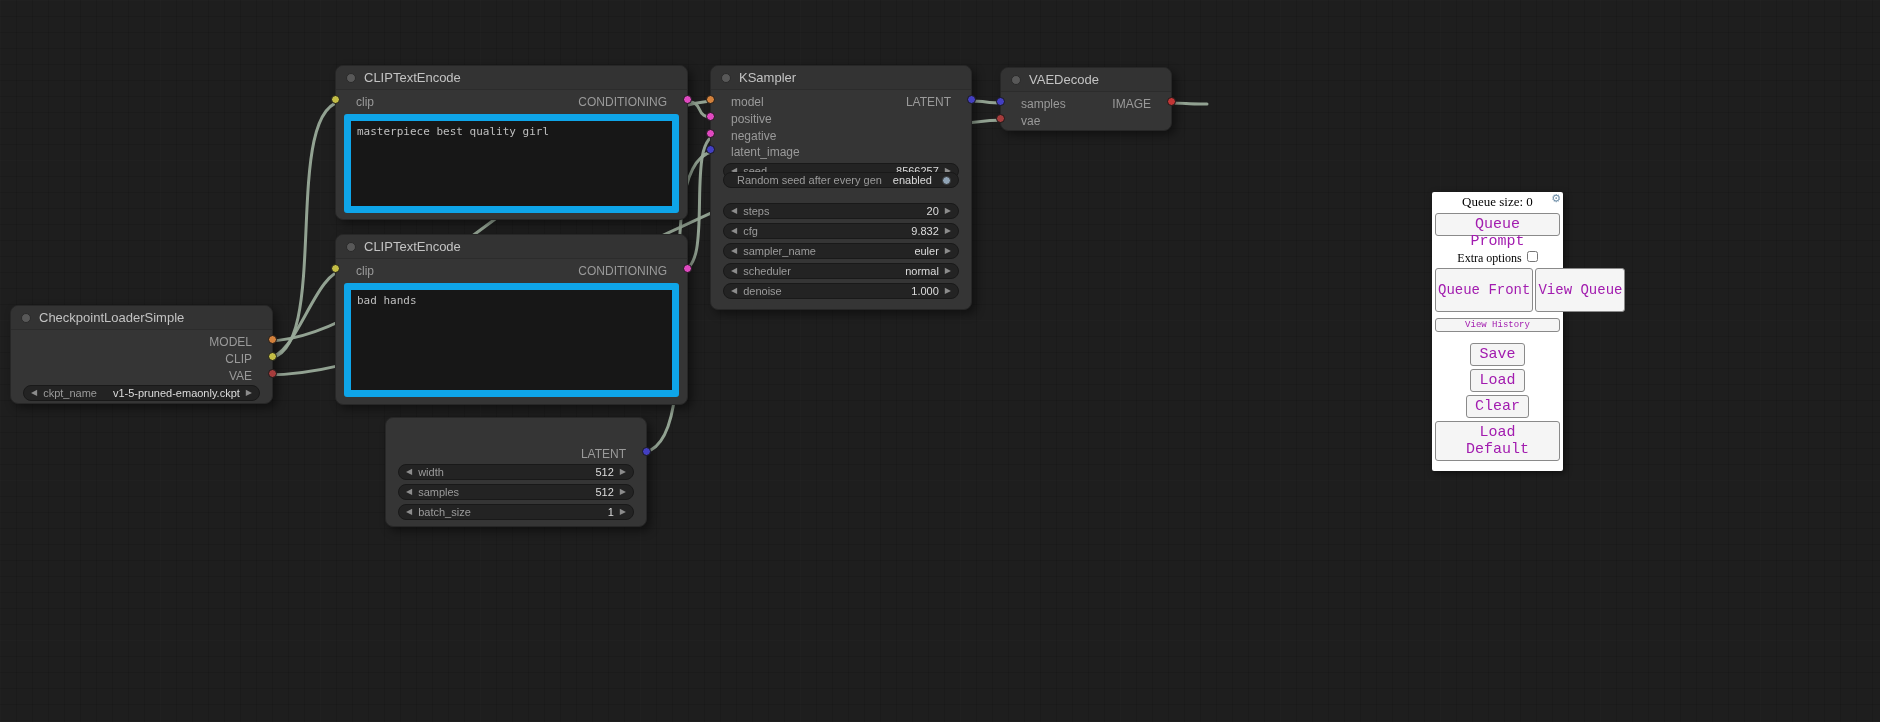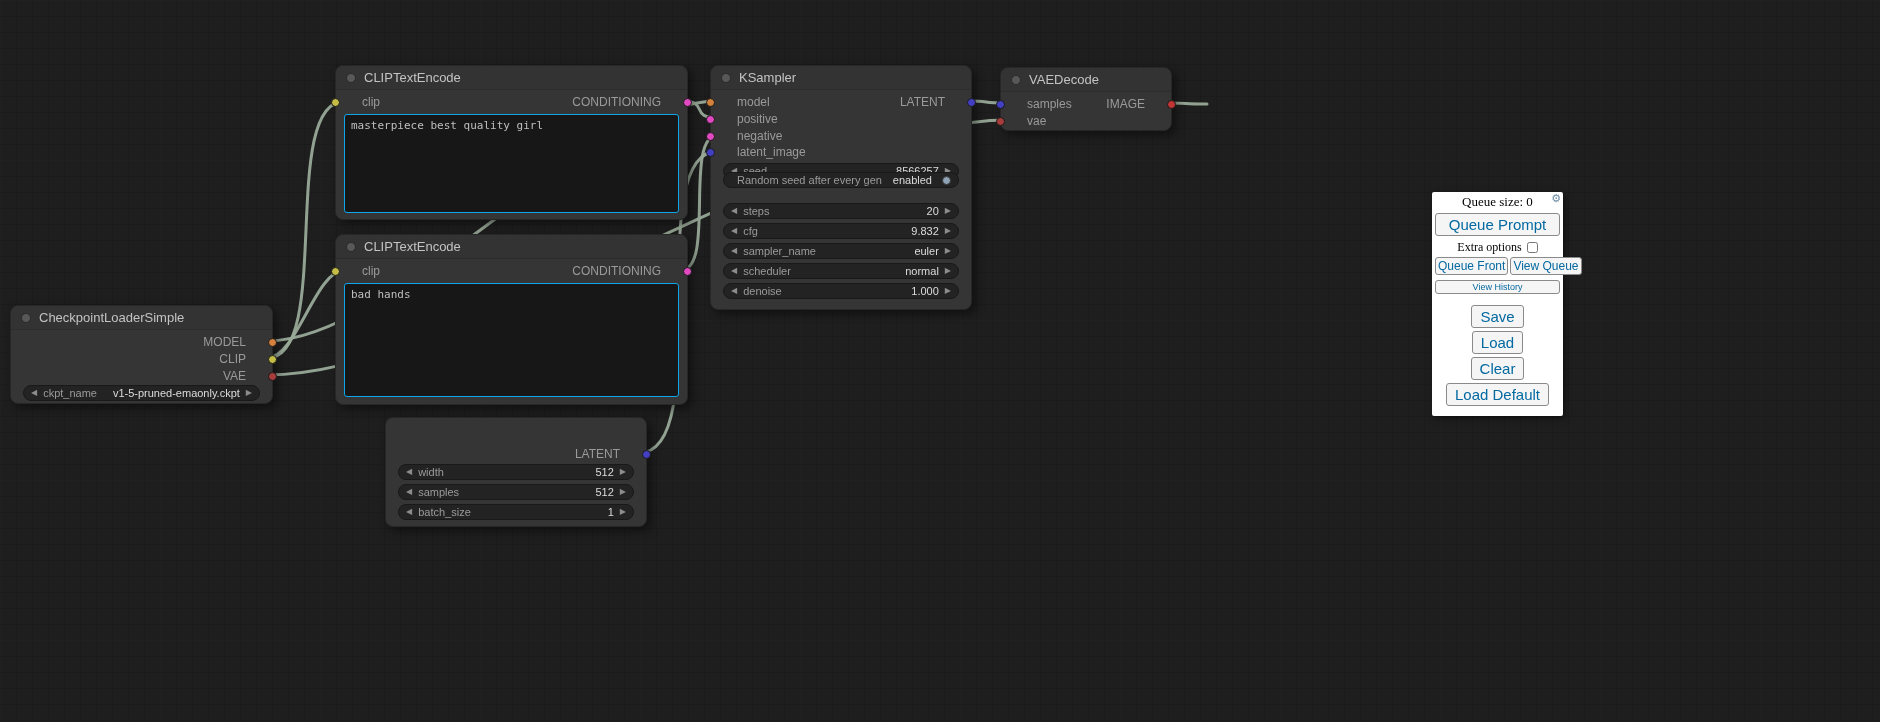--- a/index.html
+++ b/index.html
@@ -28,65 +28,65 @@
   }
   .node-title {
     position:absolute; left:0; top:0; right:0; height:24px;
     background:#333333; border-radius:8px 8px 0 0;
     border-bottom:1px solid #2c2c2c;
     display:flex; align-items:center; gap:8px; padding:0 10px;
   }
   .title-dot { width:10px; height:10px; border-radius:50%; background:#585858; border:1px solid #2a2a2a; flex:none; }
   .title-text { font-size:13px; color:#c3c3c3; white-space:nowrap; }
 
-  .slot { position:absolute; display:flex; align-items:center; gap:22px; height:14px; font-size:12px; color:#9a9a9a; z-index:2; }
+  .slot { position:absolute; display:flex; gap:16px; height:14px; font-size:12px; color:#9a9a9a; z-index:2; }
   .slot.in  { left:-5px; }
   .slot.out { right:-5px; flex-direction:row-reverse; }
   .dot { width:9px; height:9px; border-radius:50%; border:1px solid #191919; flex:none; }
 
   .widget {
     position:absolute; left:12px; right:12px; height:16px;
     background:#232323; border:1px solid #191919; border-radius:8px;
     display:flex; align-items:center; gap:6px; padding:0 7px;
     font-size:11px; color:#999;
   }
   .w-arrow { color:#8c8c8c; font-size:8px; line-height:1; flex:none; cursor:pointer; }
   .w-label { color:#9b9b9b; white-space:nowrap; }
   .w-value { margin-left:auto; color:#dcdcdc; white-space:nowrap; }
   .toggle-dot { width:9px; height:9px; border-radius:50%; flex:none; margin-left:4px; border:1px solid #333; }
 
   .node-text {
     position:absolute; left:8px; right:8px;
-    background:#171717; border:1px solid #0ea5e9; border-radius:3px;
+    background:#171717; border:7px solid #0ea5e9; border-radius:3px;
     color:#bfbfbf; font-family:"DejaVu Sans Mono", monospace; font-size:11px;
     padding:4px 6px; line-height:1.35; cursor:text;
   }
 
   
   .menu {
     position:absolute; left:1432px; top:192px; width:131px; z-index:3;
     background:#ffffff; color:#000; border-radius:2px;
     font-family:"Liberation Serif", serif;
     padding:2px 3px 10px; text-align:center;
     box-shadow:2px 2px 6px rgba(0,0,0,0.5);
   }
   .menu-header { position:relative; height:16px; display:flex; align-items:center; justify-content:center; font-size:13px; }
   .gear { position:absolute; right:-1px; top:-1px; font-size:11px; color:#6f8fa9; cursor:pointer; line-height:1; }
   .btn {
-    font-family:Liberation Sans, sans-serif;
+    font-family:Liberation Mono, monospace;
     background:#f5f5f5; border:1px solid #8a8a8a; border-radius:3px;
-    color:#0369a1; cursor:pointer;
+    color:#a21caf; cursor:pointer;
   }
   .btn.big { font-size:15px; padding:2px 8px; }
   .btn.full { width:100%; }
   .queue-prompt { margin:3px 0 2px; height:23px; }
-  .extra-row { display:flex; align-items:center; justify-content:center; gap:5px; font-size:12px; height:15px; margin:2px 0; }
+  .extra-row { display:flex; align-items:flex-start; justify-content:center; gap:5px; font-size:12px; height:15px; margin:2px 0; }
   .extra-row input { width:11px; height:11px; }
   .small-row { display:flex; gap:2px; margin:1px 0; }
-  .btn.small { font-size:12px; padding:1px 2px; flex:1; white-space:nowrap; }
+  .btn.small { font-size:14px; padding:13px 2px; flex:1; white-space:nowrap; }
   .view-history { width:100%; font-size:9px; padding:1px 2px; margin:1px 0; }
   .menu-actions { display:flex; flex-direction:column; align-items:center; gap:3px; margin-top:10px; }
 </style>
 </head>
 <body>
 
 <div id="canvas">
 
   <svg class="wires" width="1880" height="722">
     <path d="M267,341 C395,341 590,101 718,101" stroke="#99AA99"></path>

